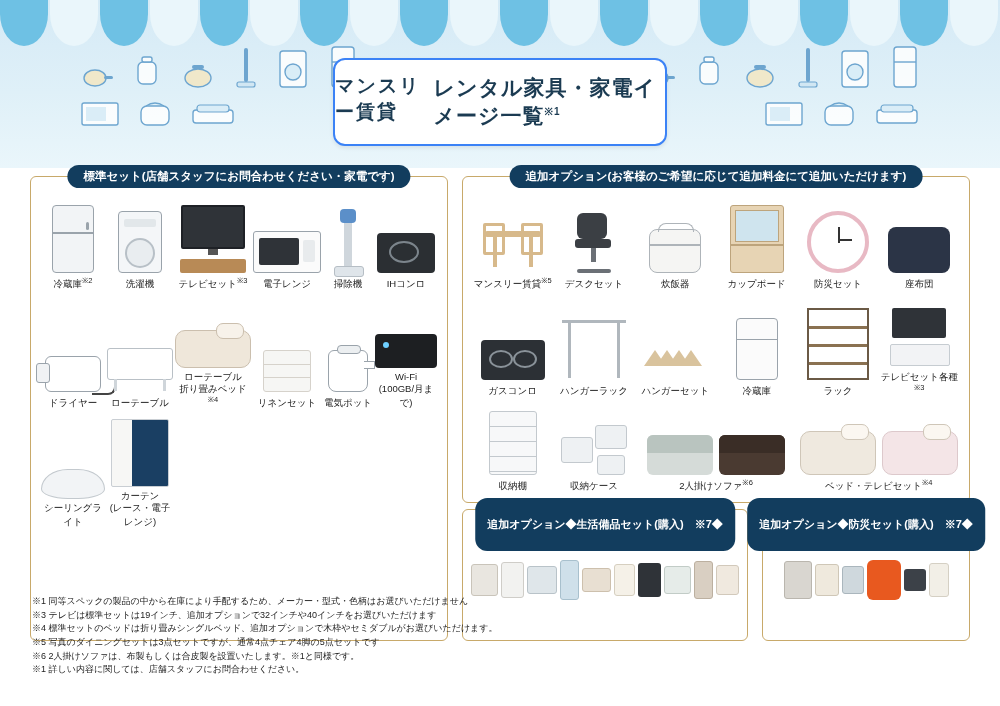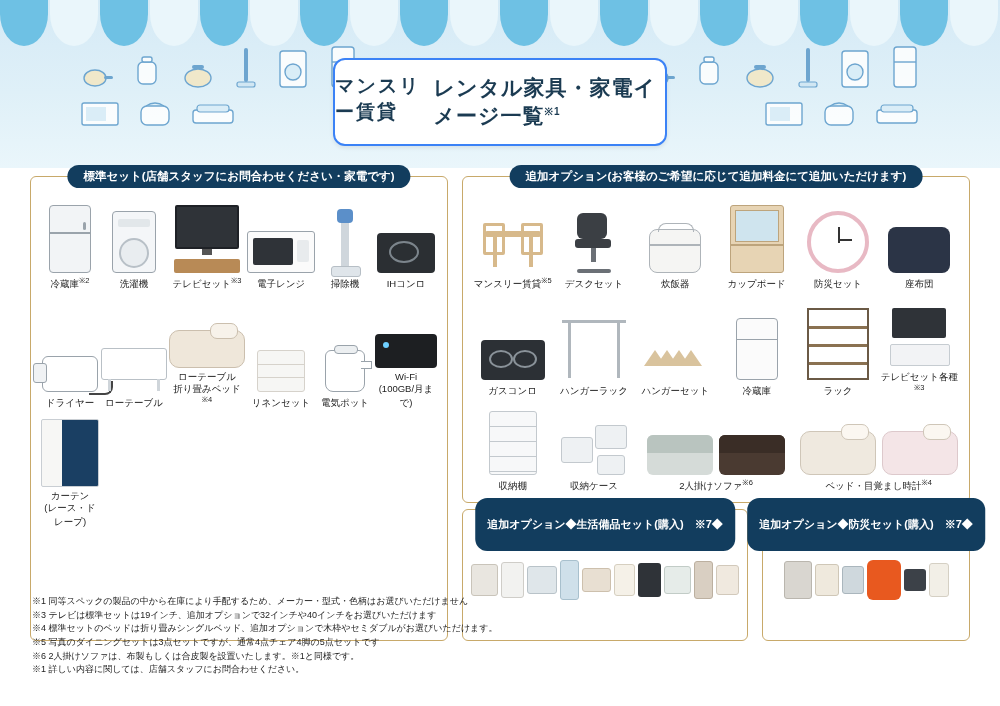--- a/index.html
+++ b/index.html
@@ -527,24 +527,30 @@
         <div class="art">
             <div class="obj router">
               <div class="led"></div>
             </div>
           </div>
         <div class="cap"><span>Wi-Fi
 (100GB/月まで)</span><sup></sup></div>
       </div>
       <div class="item">
         <div class="art">
+            <div class="obj ceiling"></div>
+          </div>
+        <div class="cap"><span>シーリングライト</span><sup></sup></div>
+      </div>
+      <div class="item">
+        <div class="art">
             <div class="obj curtain"></div>
           </div>
         <div class="cap"><span>カーテン
-(レース・ドレープ)</span><sup></sup></div>
+(レース・電子レンジ)</span><sup></sup></div>
       </div>
     </div>
   </div>
 
   <div class="col-right">
     <div class="panel">
       <div class="panel-title">追加オプション(お客様のご希望に応じて追加料金にて追加いただけます)</div>
       <div class="grid g6">
 
         <div class="item">
@@ -694,21 +700,21 @@
         </div>
         <div class="item" style="grid-column: span 2;">
           <div class="art" style="gap:6px;">
               <div class="obj bedset">
                 <div class="pl"></div>
               </div>
               <div class="obj bedset pink">
                 <div class="pl"></div>
               </div>
             </div>
-          <div class="cap"><span>ベッド・目覚まし時計</span><sup>※4</sup></div>
+          <div class="cap"><span>ベッド・テレビセット</span><sup>※4</sup></div>
         </div>
       </div>
     </div>
 
     <div class="bottom-row">
       <div class="mini-panel mp-a">
         <div class="panel-title">追加オプション◆生活備品セット(購入)　※7◆</div>
         <div class="photo-block">
           <div class="goods">
             <div class="gitem" style="width:26px;height:30px;background:#e9e6e0;border:1px solid #c9c4ba;"></div>

